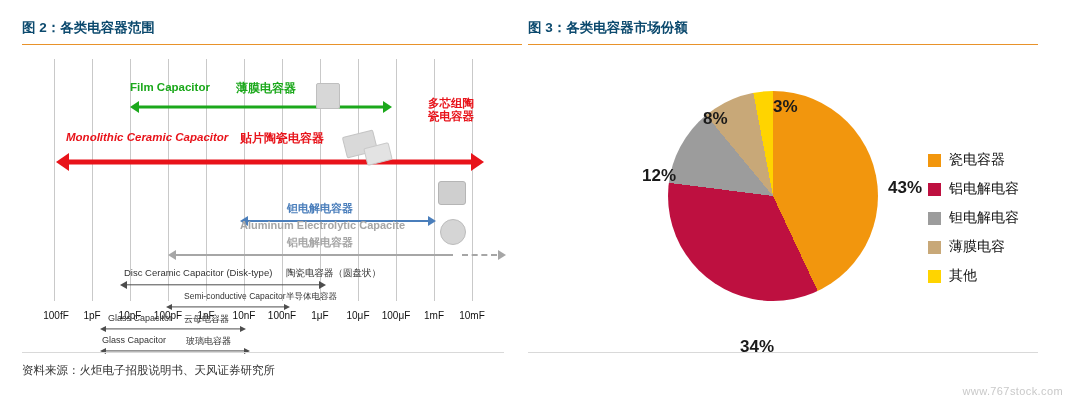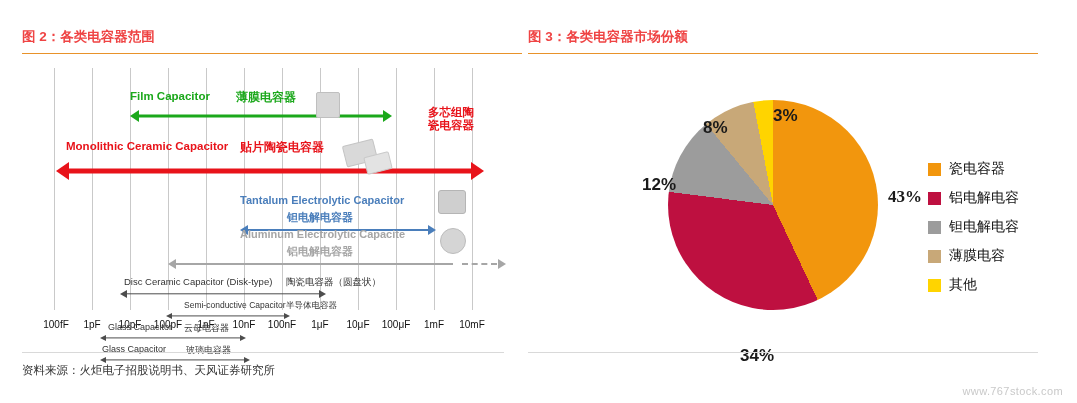--- a/index.html
+++ b/index.html
@@ -19,22 +19,22 @@
     position: absolute;
     top: 0;
     height: 403px;
   }
   .panel-left { left: 22px; width: 500px; }
   .panel-right { left: 528px; width: 530px; }
 
   .panel-title {
     font-size: 13.5px;
     font-weight: bold;
-    color: #ef4444;
-    padding-top: 28px;
+    color: #0c4a6e;
+    padding-top: 19px;
     padding-bottom: 7px;
     letter-spacing: 0px;
   }
   .title-rule {
     border: 0;
     border-top: 1.6px solid #E8922A;
     margin: 0 0 6px 0;
     width: 100%;
   }
   .source-rule {
@@ -192,31 +192,30 @@
         <div class="lbl" style="left:192px; top:21px; font-size:12px; color:#1BA81B;">薄膜电容器</div>
         <div class="arrow-row" style="left:86px; top:48px; width:262px;">
           <div class="bar" style="height:3px; background:#1BA81B; margin:0 8px;"></div>
           <div class="tri" style="left:0;    border-top:6px solid transparent; border-bottom:6px solid transparent; border-right:9px solid #1BA81B;"></div>
           <div class="tri" style="right:0;   border-top:6px solid transparent; border-bottom:6px solid transparent; border-left:9px solid #1BA81B;"></div>
         </div>
         <div class="chip" style="left:272px; top:24px; width:24px; height:26px; background:#d7d7d7; border:1px solid #bfbfbf;"></div>
 
         <div class="lbl" style="left:384px; top:38px; font-size:11.5px; color:#E8131A; line-height:13px; width:58px; white-space:normal;">多芯组陶<br>瓷电容器</div>
 
-        <div class="lbl" style="left:22px; top:72px; font-size:11.5px; color:#E8131A;">Monolithic Ceramic Capacitor</div>
+        <div class="lbl" style="left:22px; top:72px; font-size:11.5px; color:#E8131A;font-style:italic;">Monolithic Ceramic Capacitor</div>
         <div class="lbl" style="left:196px; top:71px; font-size:12px; color:#E8131A;">贴片陶瓷电容器</div>
         <div class="arrow-row" style="left:12px; top:103px; width:428px;">
           <div class="bar" style="height:5px; background:#E8131A; margin:0 12px;"></div>
           <div class="tri" style="left:0;  border-top:9px solid transparent; border-bottom:9px solid transparent; border-right:13px solid #E8131A;"></div>
           <div class="tri" style="right:0; border-top:9px solid transparent; border-bottom:9px solid transparent; border-left:13px solid #E8131A;"></div>
         </div>
         <div class="chip" style="left:300px; top:74px; width:32px; height:22px; background:#d9d9d9; border:1px solid #c4c4c4; transform:rotate(-14deg);"></div>
         <div class="chip" style="left:321px; top:86px; width:26px; height:18px; background:#e3e3e3; border:1px solid #c9c9c9; transform:rotate(-14deg);"></div>
 
-        <div class="lbl" style="left:196px; top:126px; font-size:11px; color:#4A7EBB;">Tantalum Electrolytic Capacitor</div>
         <div class="lbl" style="left:243px; top:142px; font-size:11px; color:#4A7EBB;">钽电解电容器</div>
         <div class="arrow-row" style="left:196px; top:162px; width:196px;">
           <div class="bar" style="height:2px; background:#4A7EBB; margin:0 7px;"></div>
           <div class="tri" style="left:0;  border-top:5px solid transparent; border-bottom:5px solid transparent; border-right:8px solid #4A7EBB;"></div>
           <div class="tri" style="right:0; border-top:5px solid transparent; border-bottom:5px solid transparent; border-left:8px solid #4A7EBB;"></div>
         </div>
         <div class="chip" style="left:394px; top:122px; width:28px; height:24px; background:#cfcfcf; border:1px solid #b5b5b5; border-radius:3px;"></div>
 
         <div class="lbl" style="left:196px; top:160px; font-size:11px; color:#A6A6A6;">Aluminum Electrolytic Capacite</div>
         <div class="lbl" style="left:243px; top:176px; font-size:11px; color:#A6A6A6;">铝电解电容器</div>
@@ -278,21 +277,21 @@
       <div class="pie-wrap">
 
         <div class="pie" style="background: conic-gradient(
                 #F2960D 0deg 154.8deg,
                 #BE1040 154.8deg 277.2deg,
                 #9C9C9C 277.2deg 320.4deg,
                 #C8A878 320.4deg 349.2deg,
                 #FFD400 349.2deg 360deg);"></div>
       </div>
 
-      <div class="pie-label" style="left:360px; top:127px;font-family:Liberation Serif, serif;">43%</div>
+      <div class="pie-label" style="left:360px; top:127px;">43%</div>
       <div class="pie-label" style="left:212px; top:286px;">34%</div>
       <div class="pie-label" style="left:114px; top:115px;">12%</div>
       <div class="pie-label" style="left:175px; top:58px;">8%</div>
       <div class="pie-label" style="left:245px; top:46px;">3%</div>
 
       <div class="legend">
         <div class="legend-item">
           <span class="swatch" style="background:#F2960D;"></span>
           <span>瓷电容器</span>
         </div>

